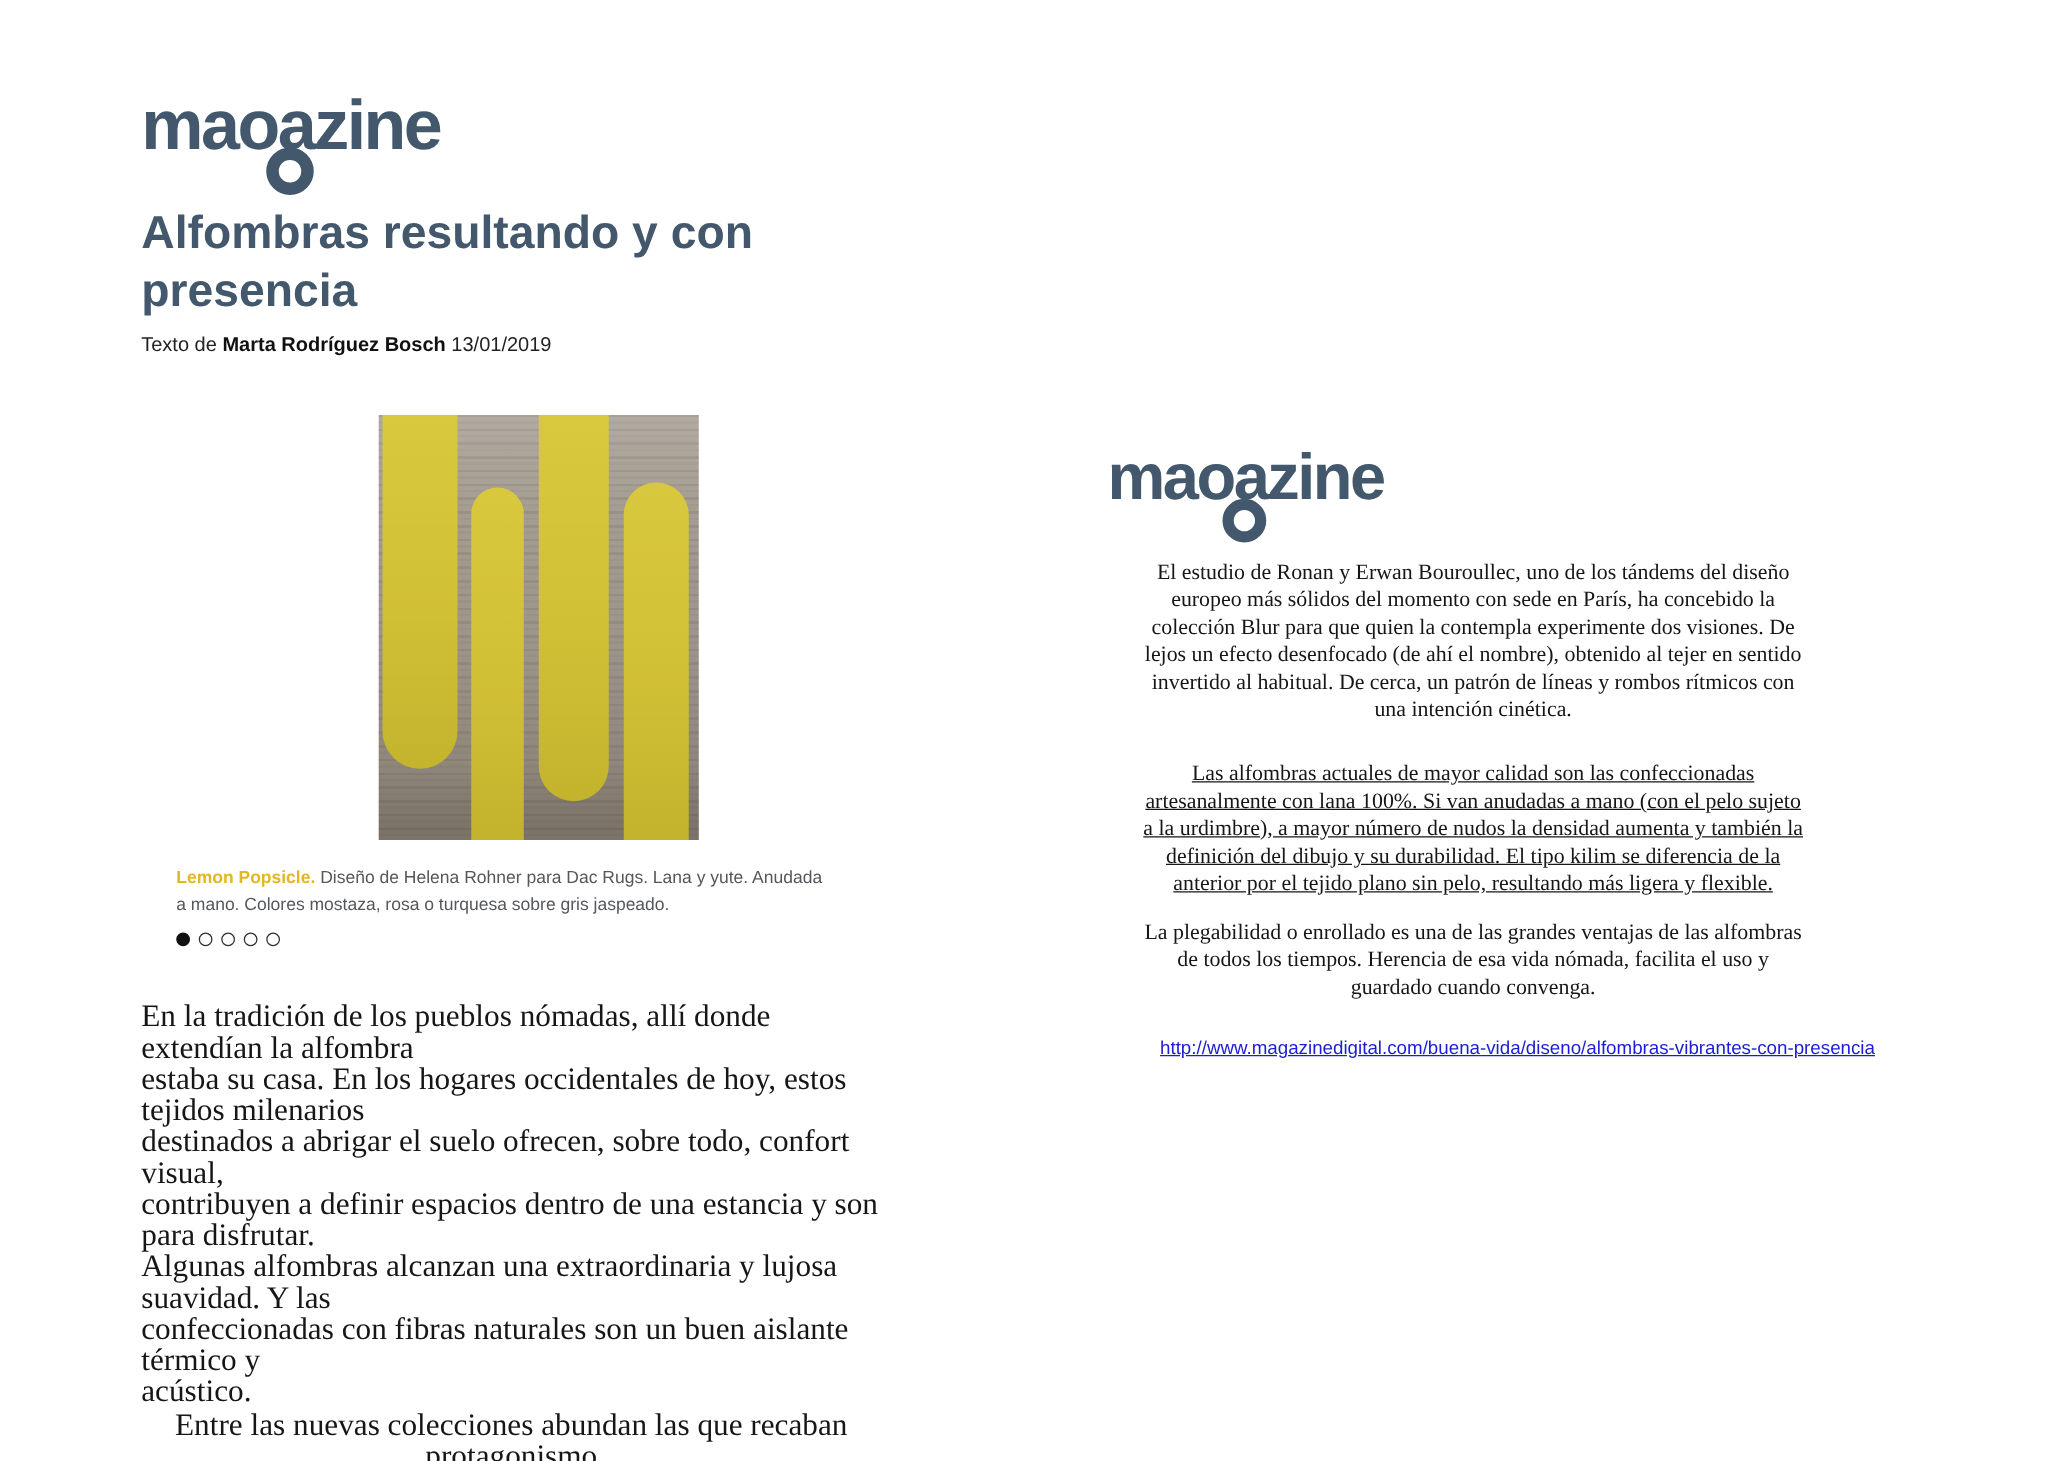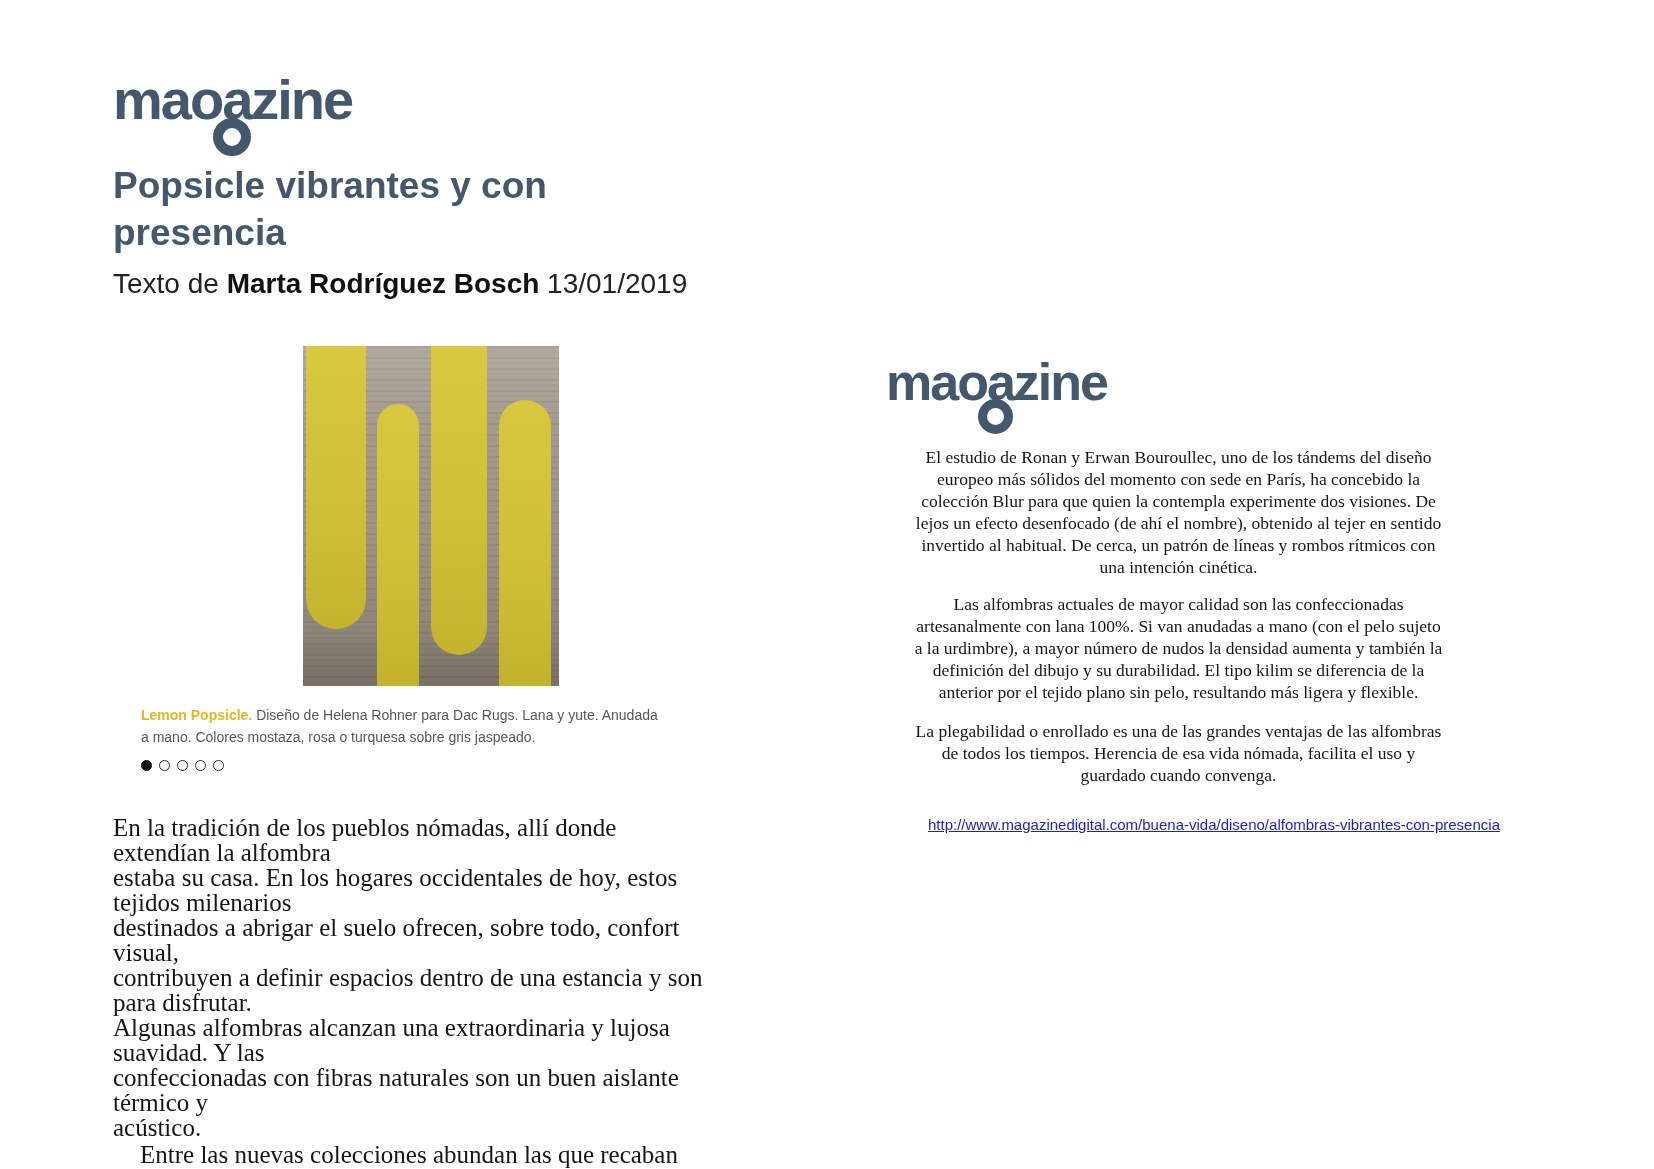--- a/index.html
+++ b/index.html
@@ -19,21 +19,21 @@
   .logo-right{margin-top:340px;font-size:52px;height:80px;}
   .logo .ring{position:absolute;border-radius:50%;border-style:solid;border-color:var(--slate);box-sizing:border-box;}
   .logo-left .ring{left:100px;top:46px;width:38px;height:38px;border-width:10px;}
   .logo-right .ring{left:92px;top:43px;width:35px;height:35px;border-width:9px;}
 
   
   .title{
     margin-top:6px;width:530px;font-size:37px;line-height:47px;font-weight:bold;
     color:var(--slate);
   }
-  .byline{margin-top:12px;font-size:28px;color:#222;}
+  .byline{margin-top:12px;font-size:16px;color:#222;}
   .byline b{color:#111;}
 
   .rug{
     position:relative;margin-top:46px;margin-left:190px;width:256px;height:340px;
     background:
       linear-gradient(180deg, rgba(255,255,255,.14) 0%, rgba(255,255,255,0) 22%,
         rgba(84,72,58,.10) 55%, rgba(70,58,46,.22) 82%, rgba(56,46,38,.38) 97%),
       repeating-linear-gradient(180deg,
         rgba(125,115,98,.28) 0 2px, rgba(0,0,0,0) 2px 5px,
         rgba(140,130,112,.18) 5px 7px, rgba(0,0,0,0) 7px 11px),
@@ -57,37 +57,37 @@
   .dot{width:11px;height:11px;border-radius:50%;box-sizing:border-box;border:1.5px solid #2d2d2d;background:#fff;cursor:pointer;}
   .dot.active{background:#111;border-color:#111;}
 
   .body-text{font-family:"Liberation Serif",serif;color:#161616;white-space:pre-line;}
   .col-left .body-text{margin-top:44px;font-size:25px;line-height:25px;}
   .col-left .body-text + .body-text{margin-top:2px;text-align:center;}
 
   
   .col-right .body-text{font-size:17.5px;line-height:22px;width:585px;text-align:center;}
   .col-right .p1{margin-top:10px;}
-  .col-right .p2{margin-top:15px;}
+  .col-right .p2{margin-top:29px;text-decoration:underline;}
   .col-right .p3{margin-top:17px;}
 
   .link-row{margin-top:30px;width:600px;text-align:center;padding-left:28px;box-sizing:content-box;}
   .article-link{color:var(--link-blue);font-size:15px;text-decoration:underline;cursor:pointer;}
 </style>
 </head>
 <body style="--slate: #43586c; --caption-yellow: #e3b722; --rug-gray: #a59d92; --rug-yellow: #d3c233; --rug-yellow-light: #dbca3b; --rug-yellow-dark: #c6b52a; --link-blue: #1c1cd6;">
 
 <div class="col col-left">
 
   <div class="logo logo-left">
     <span class="wordmark"><span>ma</span><span>o</span><span>azine</span></span>
     <span class="ring"></span>
   </div>
 
-  <div class="title">Popsicle vibrantes y con presencia</div>
+  <div class="title">Alfombras resultando y con presencia</div>
 
   <div class="byline"><span>Texto de </span><b>Marta Rodríguez Bosch</b><span> 13/01/2019</span></div>
 
   <div class="rug" title="Lemon Popsicle rug: mustard yellow rounded stripes on mottled gray">
     <div class="stripe s1"></div>
     <div class="stripe s2"></div>
     <div class="stripe s3"></div>
     <div class="stripe s4"></div>
   </div>
 

